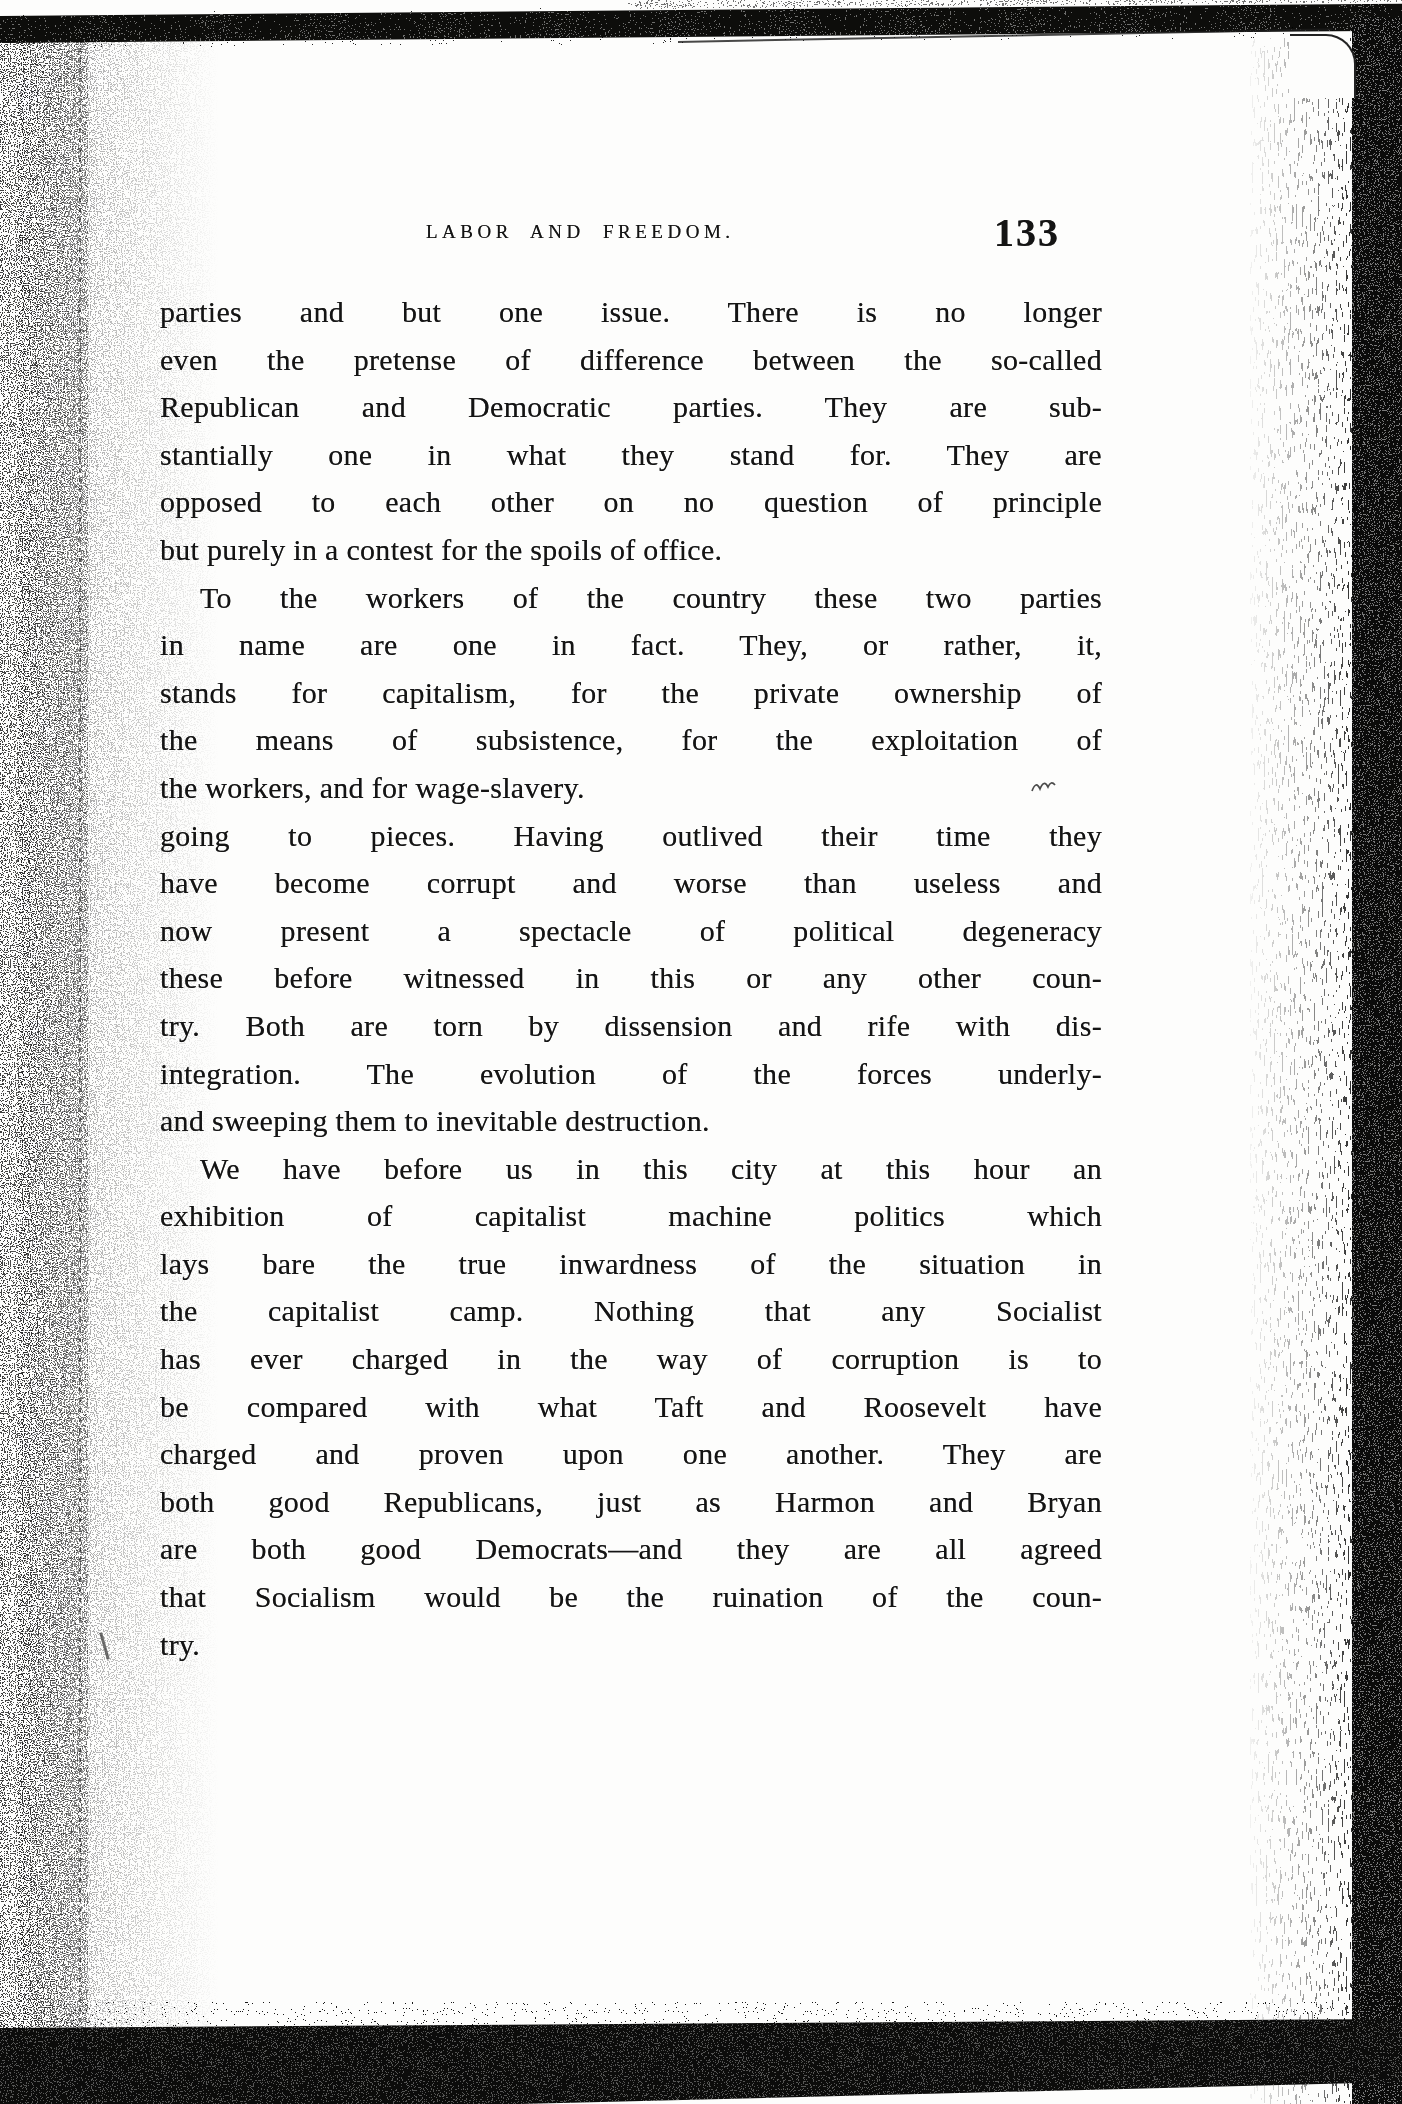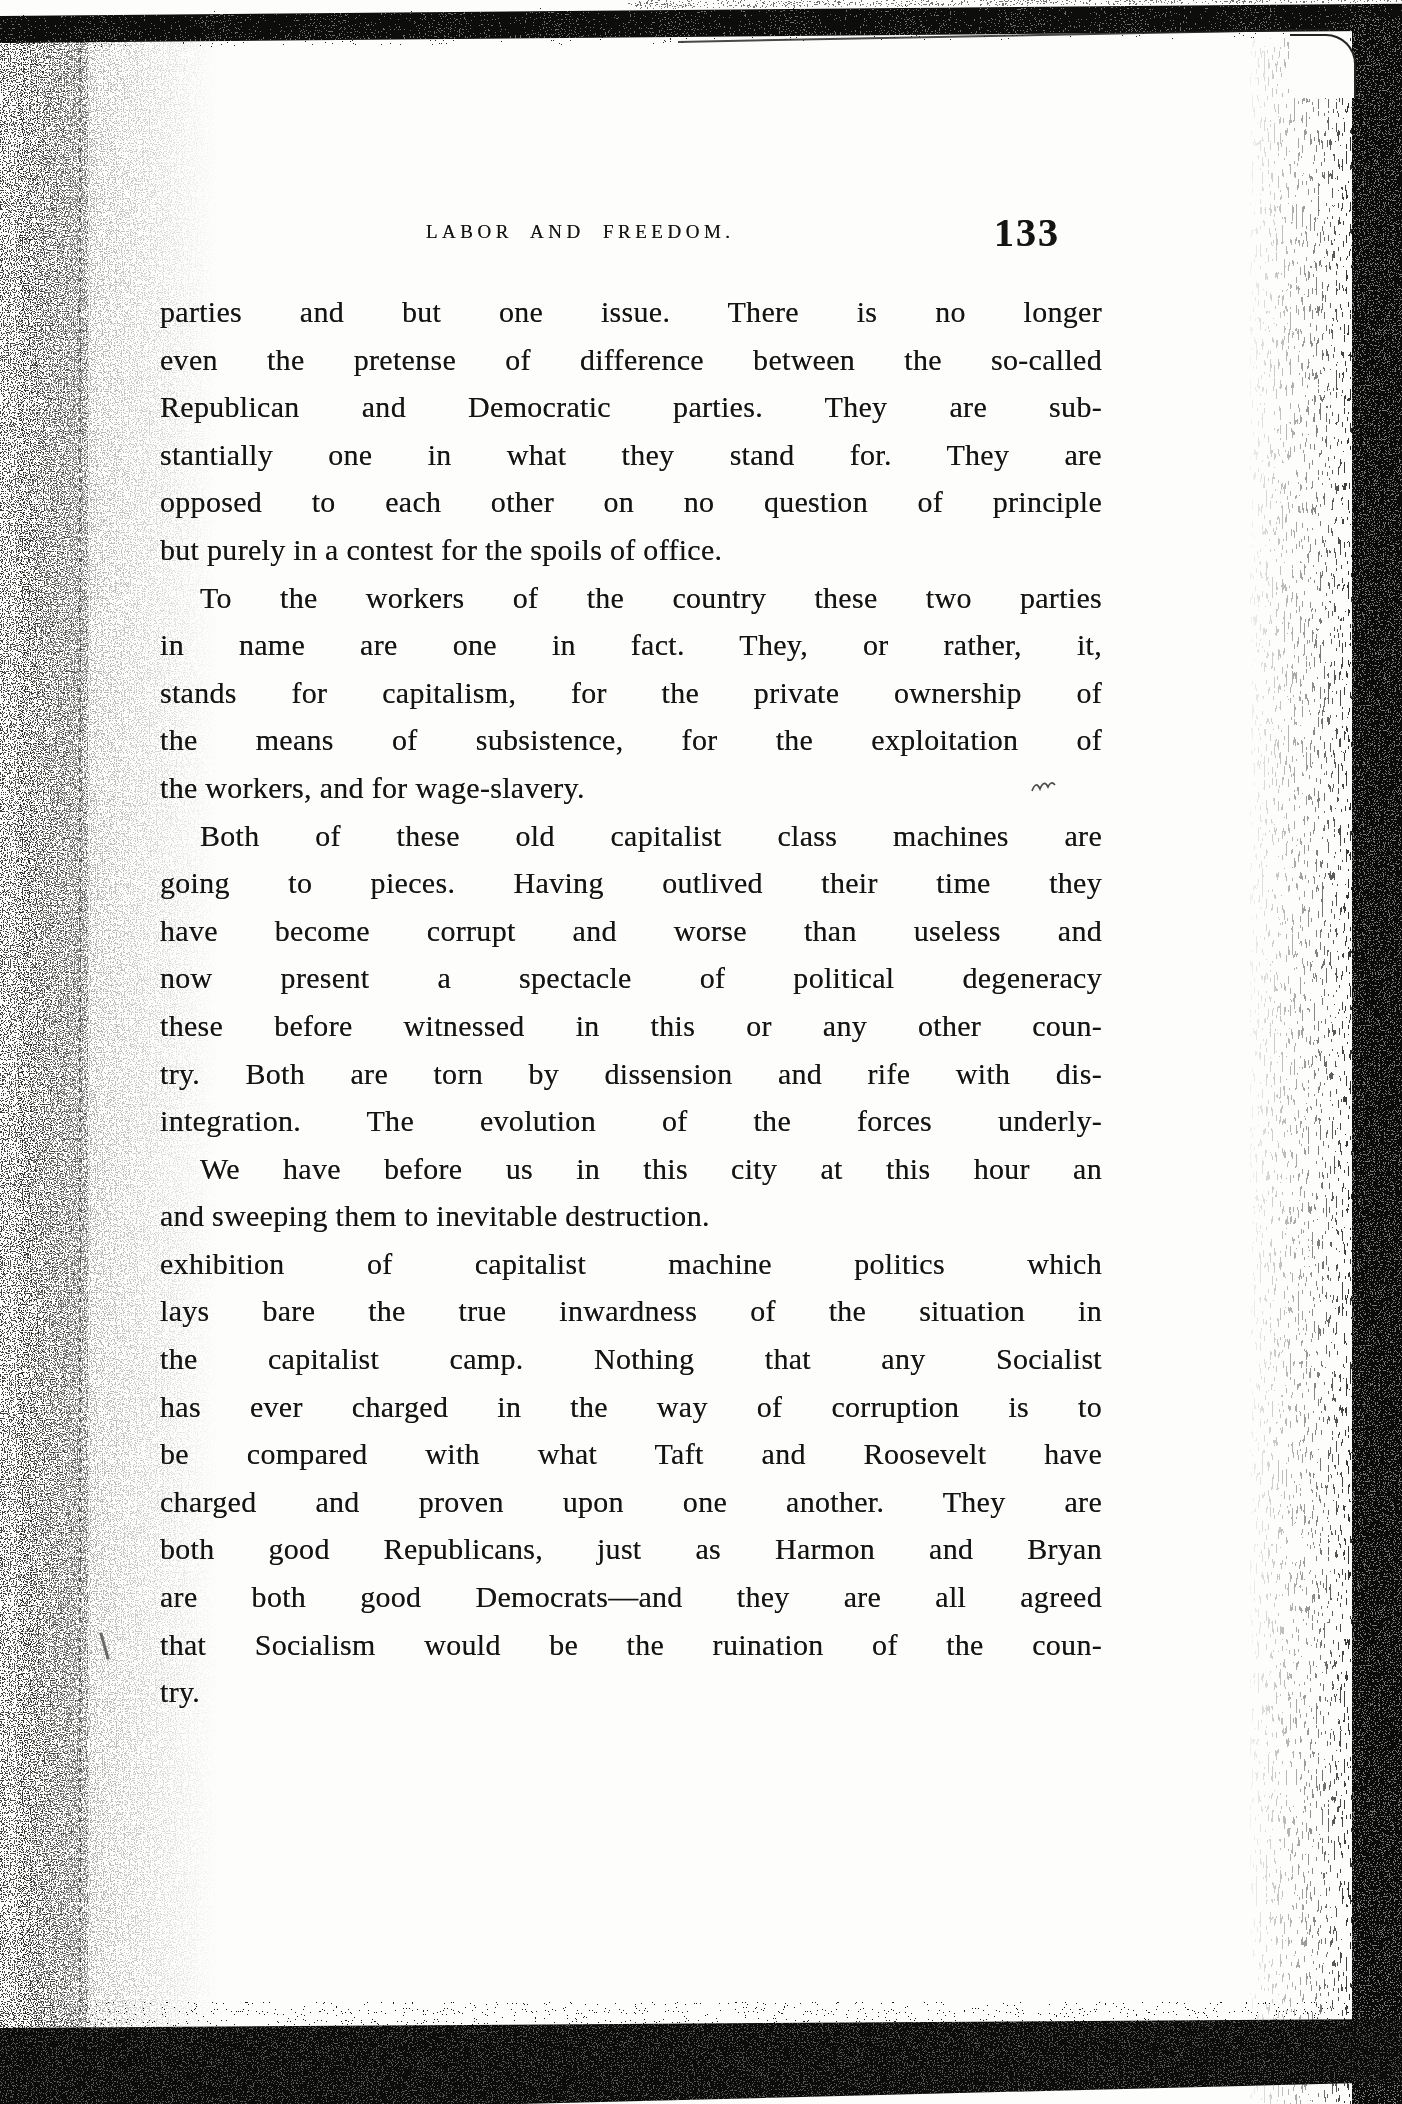--- a/index.html
+++ b/index.html
@@ -169,29 +169,28 @@
       <div class="line">even the pretense of difference between the so-called</div>
       <div class="line">Republican and Democratic parties. They are sub-</div>
       <div class="line">stantially one in what they stand for. They are</div>
       <div class="line">opposed to each other on no question of principle</div>
       <div class="line para-end">but purely in a contest for the spoils of office.</div>
       <div class="line indent">To the workers of the country these two parties</div>
       <div class="line">in name are one in fact. They, or rather, it,</div>
       <div class="line">stands for capitalism, for the private ownership of</div>
       <div class="line">the means of subsistence, for the exploitation of</div>
       <div class="line para-end">the workers, and for wage-slavery.</div>
-      <div class="line indent">Both of these old capitalist class machines are</div>
       <div class="line">going to pieces. Having outlived their time they</div>
       <div class="line">have become corrupt and worse than useless and</div>
       <div class="line">now present a spectacle of political degeneracy</div>
       <div class="line">these before witnessed in this or any other coun-</div>
       <div class="line">try. Both are torn by dissension and rife with dis-</div>
       <div class="line">integration. The evolution of the forces underly-</div>
+      <div class="line para-end">and sweeping them to inevitable destruction.</div>
       <div class="line indent">We have before us in this city at this hour an</div>
-      <div class="line para-end">and sweeping them to inevitable destruction.</div>
       <div class="line">exhibition of capitalist machine politics which</div>
       <div class="line">lays bare the true inwardness of the situation in</div>
       <div class="line">the capitalist camp. Nothing that any Socialist</div>
       <div class="line">has ever charged in the way of corruption is to</div>
       <div class="line">be compared with what Taft and Roosevelt have</div>
       <div class="line">charged and proven upon one another. They are</div>
       <div class="line">both good Republicans, just as Harmon and Bryan</div>
       <div class="line">are both good Democrats—and they are all agreed</div>
       <div class="line">that Socialism would be the ruination of the coun-</div>
       <div class="line para-end">try.</div>

